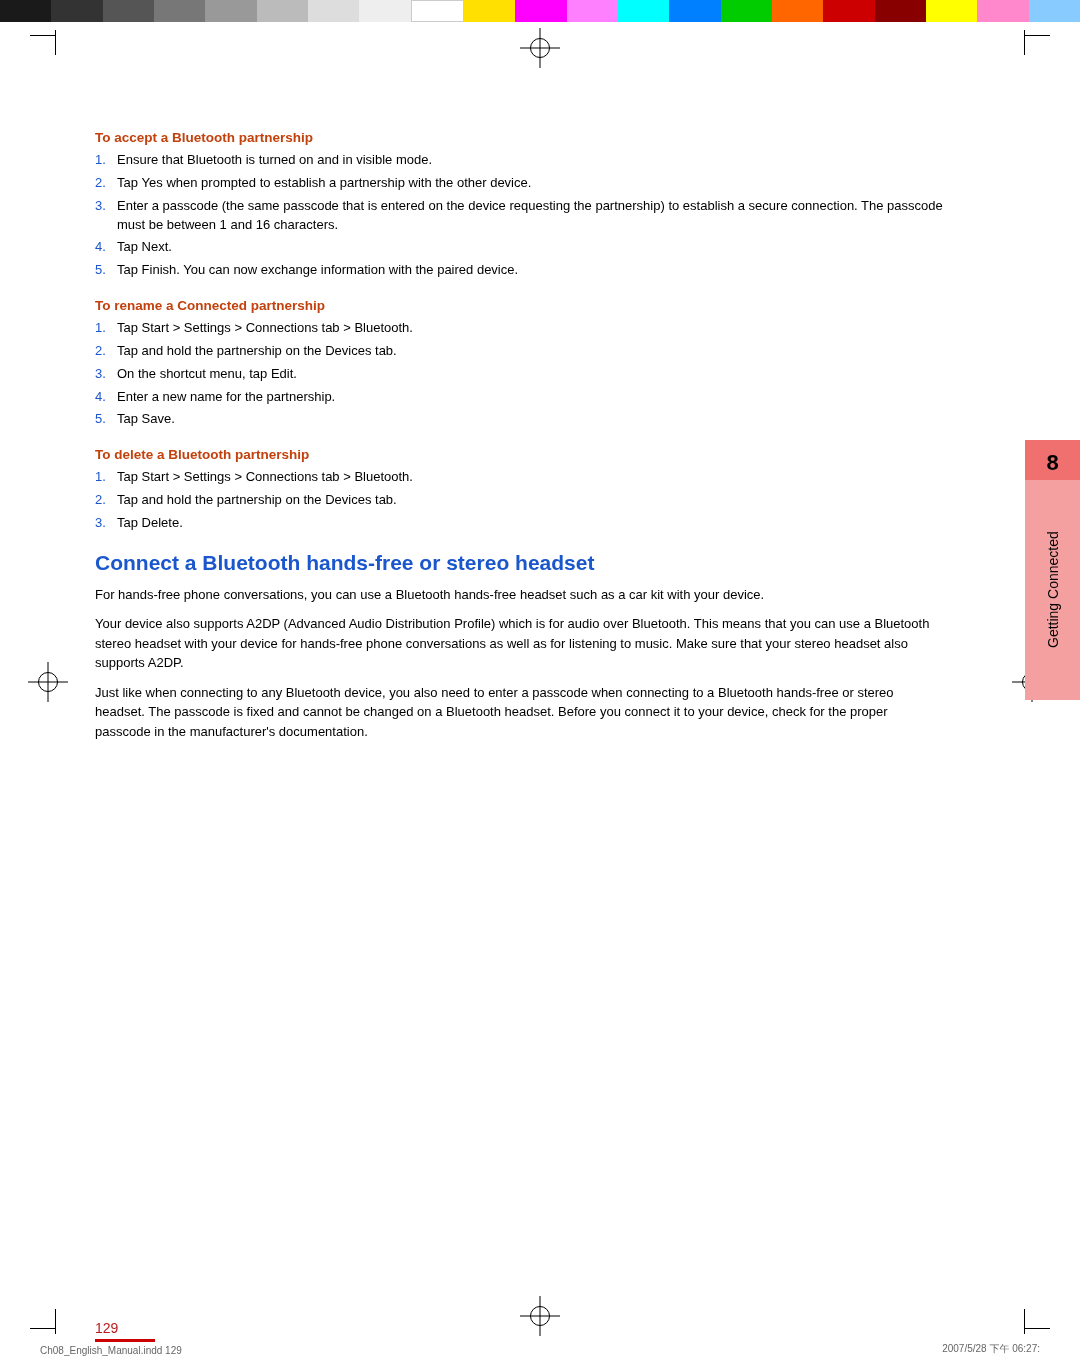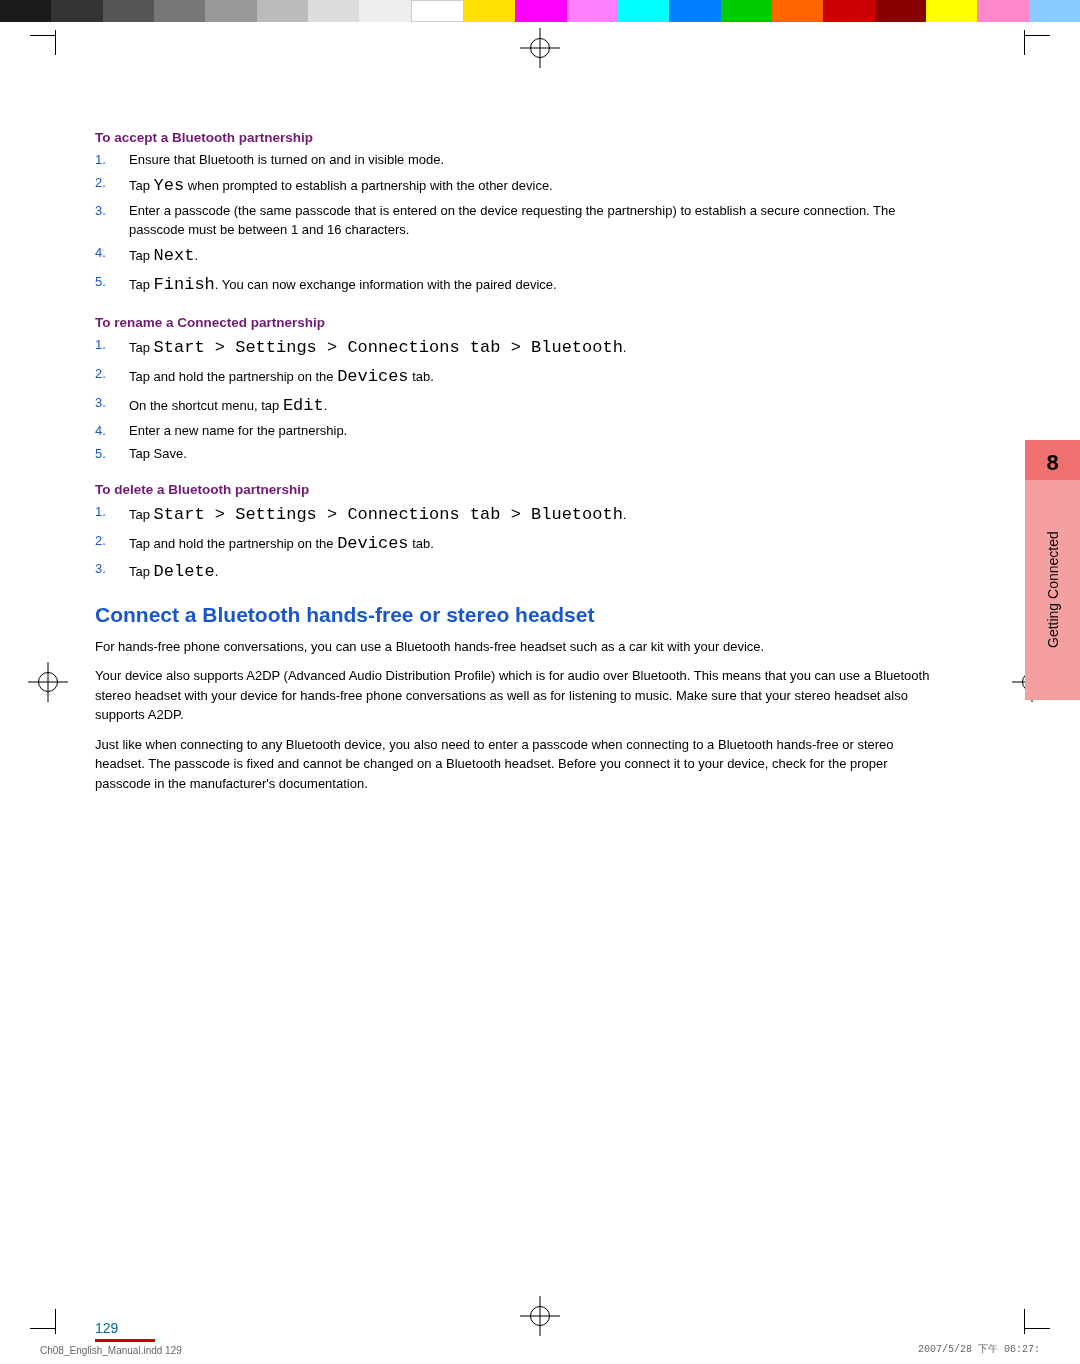--- a/index.html
+++ b/index.html
@@ -76,21 +76,21 @@
       display: flex;
       align-items: center;
       justify-content: center;
       font-size: 22px;
       font-weight: bold;
       color: #000;
     }
 
     
     .section-heading {
-      color: #701a75;
+      color: #c2410c;
       font-size: 13.5px;
       font-weight: bold;
       margin-bottom: 6px;
       font-family: Arial, sans-serif;
     }
 
     
     .numbered-list {
       list-style: none;
       margin: 0 0 14px 0;
@@ -108,27 +108,26 @@
 
     .list-number {
       color: #1a56cc;
       min-width: 22px;
       font-size: 13px;
       font-weight: normal;
     }
 
     .list-text {
       flex: 1;
-      margin-left: 12px;
     }
 
     
     .mono {
-      font-family: Liberation Mono, monospace;
-      font-size: 17px;
+      font-family: Liberation Sans, sans-serif;
+      font-size: 13px;
     }
 
     
     .main-heading {
       color: #1a56cc;
       font-size: 21px;
       font-weight: bold;
       margin: 18px 0 10px 0;
       font-family: Arial, sans-serif;
     }
@@ -142,21 +141,21 @@
       margin-bottom: 10px;
     }
 
     
     .page-number {
       position: absolute;
       bottom: 28px;
       left: 95px;
       font-size: 14px;
       font-family: Arial, sans-serif;
-      color: #0369a1;
+      color: #b91c1c;
     }
 
     .page-number-line {
       position: absolute;
       bottom: 22px;
       left: 95px;
       width: 60px;
       height: 3px;
       background: #cc0000;
     }
@@ -171,21 +170,21 @@
       font-family: Arial, sans-serif;
       text-align: right;
     }
 
     .footer-info-right {
       position: absolute;
       bottom: 8px;
       right: 40px;
       font-size: 10px;
       color: #666;
-      font-family: Liberation Mono, monospace;
+      font-family: Liberation Sans, sans-serif;
     }
 
     
     .section-block {
       margin-bottom: 18px;
     }
   </style>
 </head>
 <body>
 

